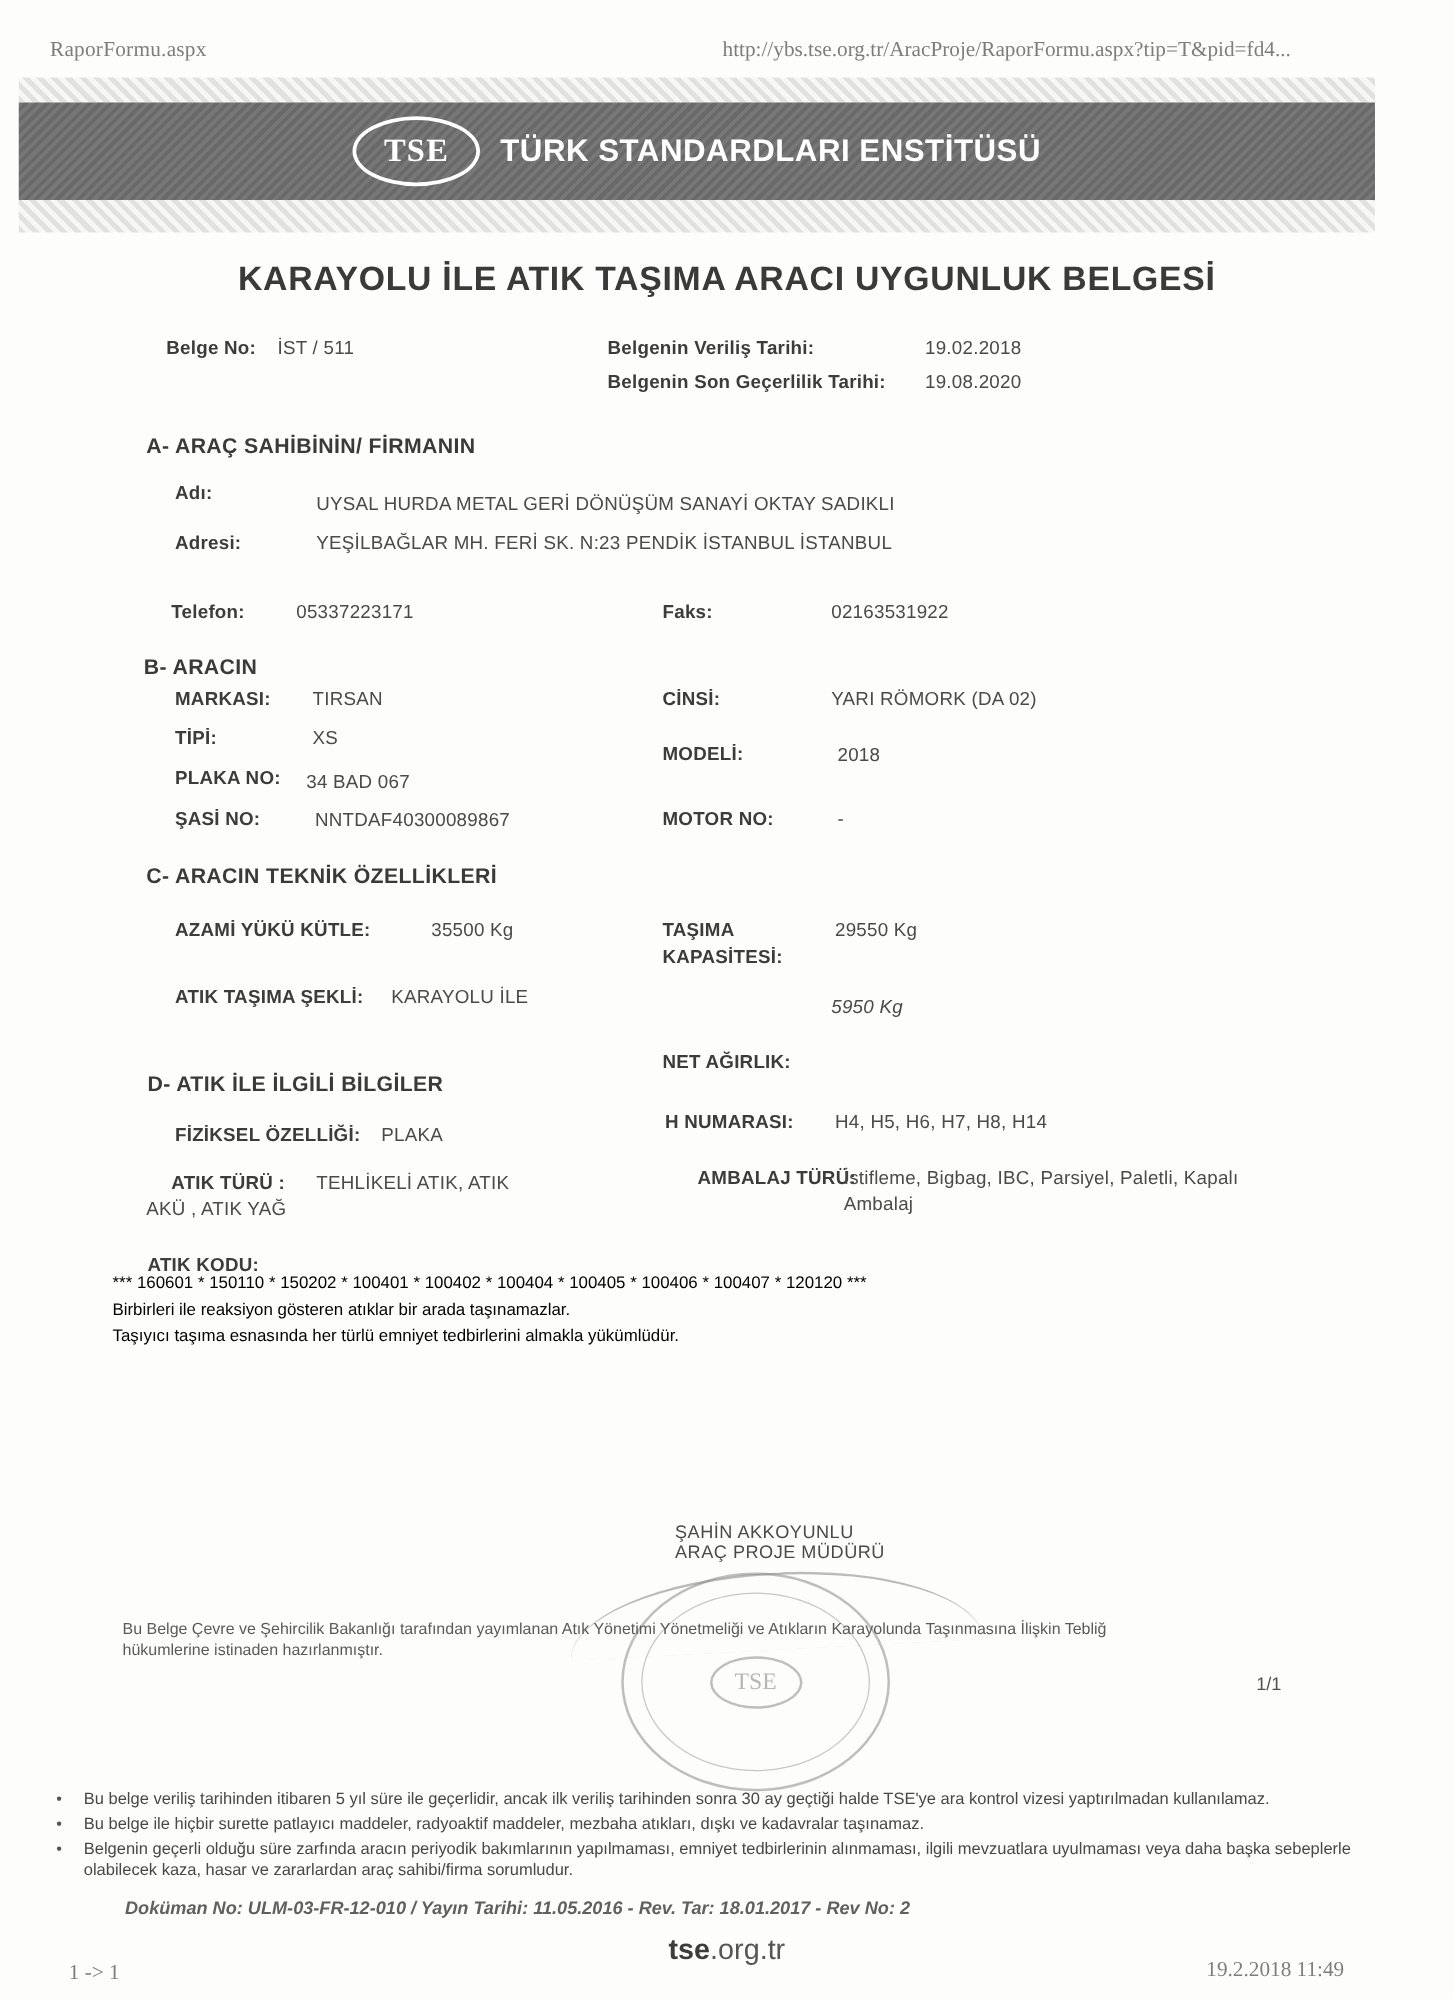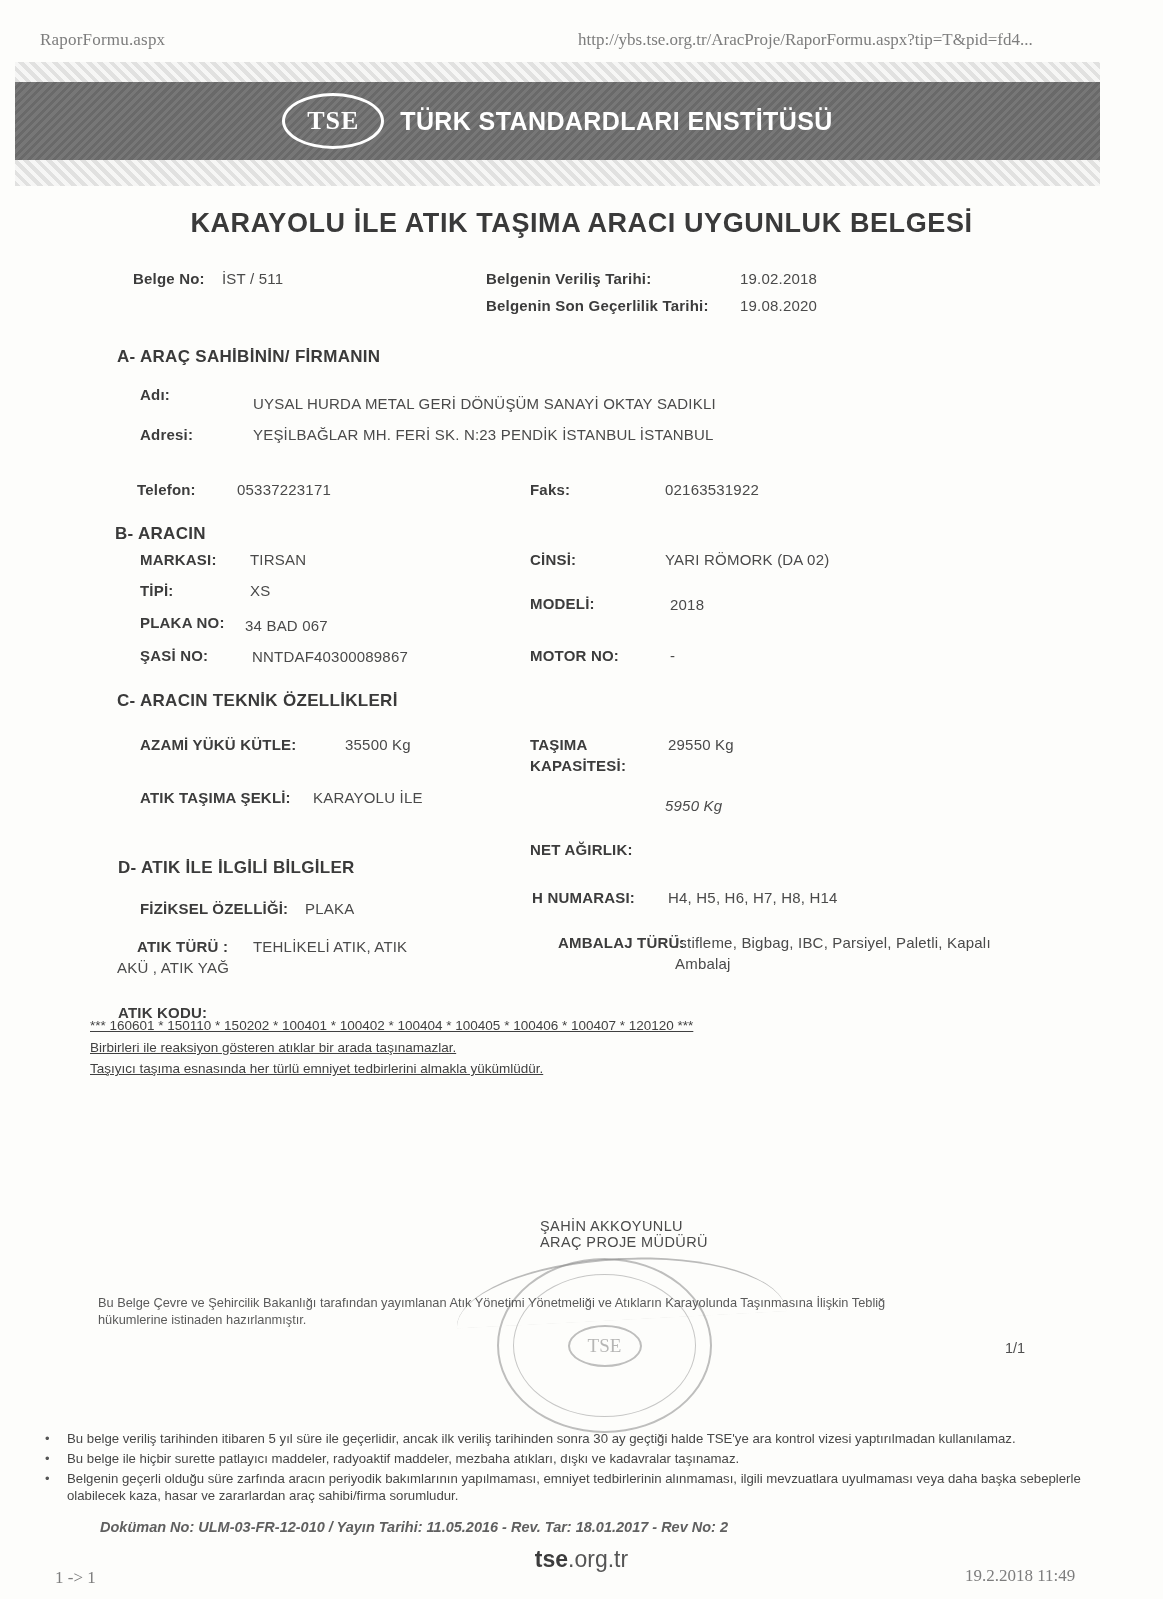--- a/index.html
+++ b/index.html
@@ -58,21 +58,21 @@
     position:absolute;top:208px;left:0;width:1163px;text-align:center;
     font-size:27px;font-weight:bold;letter-spacing:.6px;color:#3a3a3a;
   }
 
   
   .lbl{font-size:15px;font-weight:bold;color:#3c3c3c;letter-spacing:.2px;}
   .val{font-size:15px;color:#4a4a4a;letter-spacing:.2px;}
   .sec{font-size:17px;font-weight:bold;color:#3a3a3a;letter-spacing:.3px;}
   .abs{position:absolute;white-space:nowrap;}
 
-  .small{font-size:13.5px;color:#be185d;text-decoration:underline;}
+  .small{font-size:13.5px;color:#000000;}
 
   
   .bullets{position:absolute;left:45px;top:1430px;width:1075px;}
   .bullets .row{display:flex;gap:14px;margin-bottom:3px;}
   .bullets .dot{width:8px;font-size:13px;line-height:17px;color:#555;}
   .bullets .txt{font-size:13.2px;line-height:17px;color:#474747;flex:1;}
 
   .docno{
     position:absolute;left:100px;top:1519px;font-size:14.5px;font-weight:bold;
     font-style:italic;color:#0f766e;

